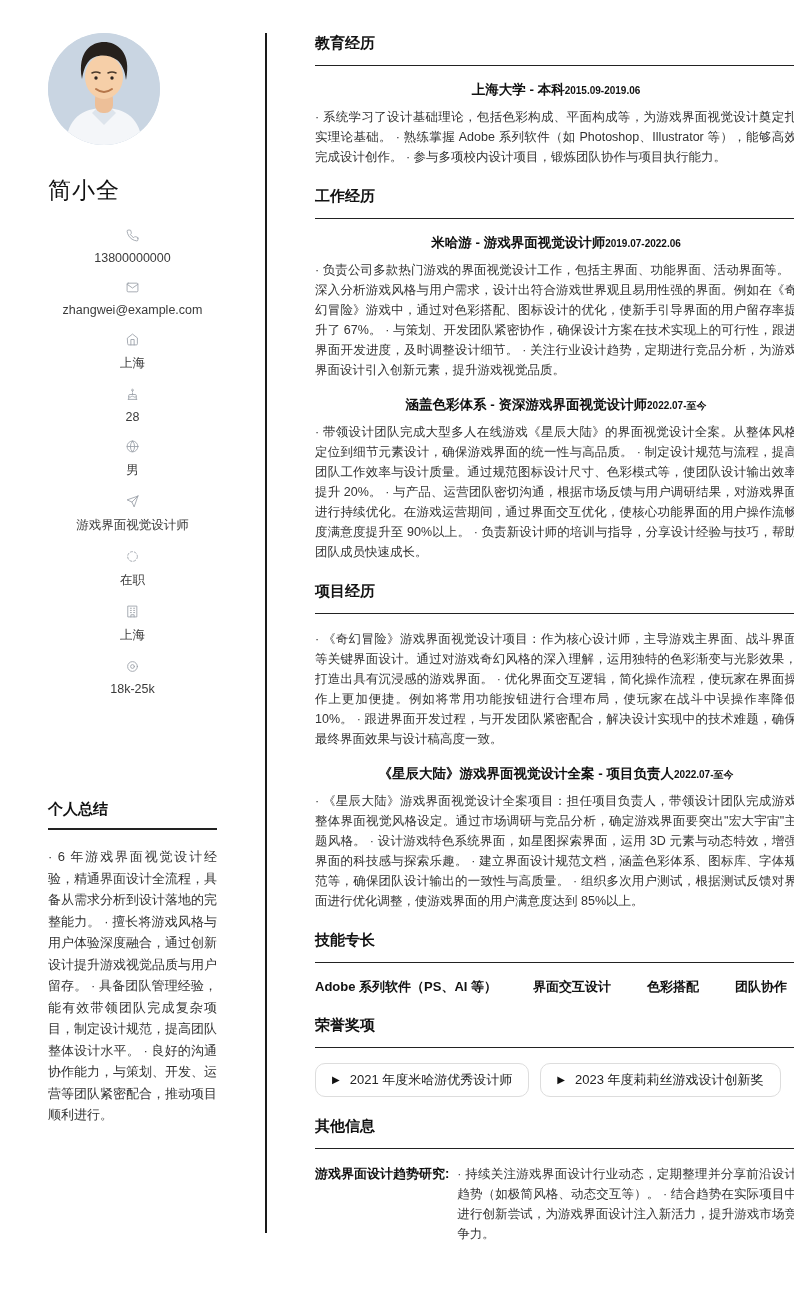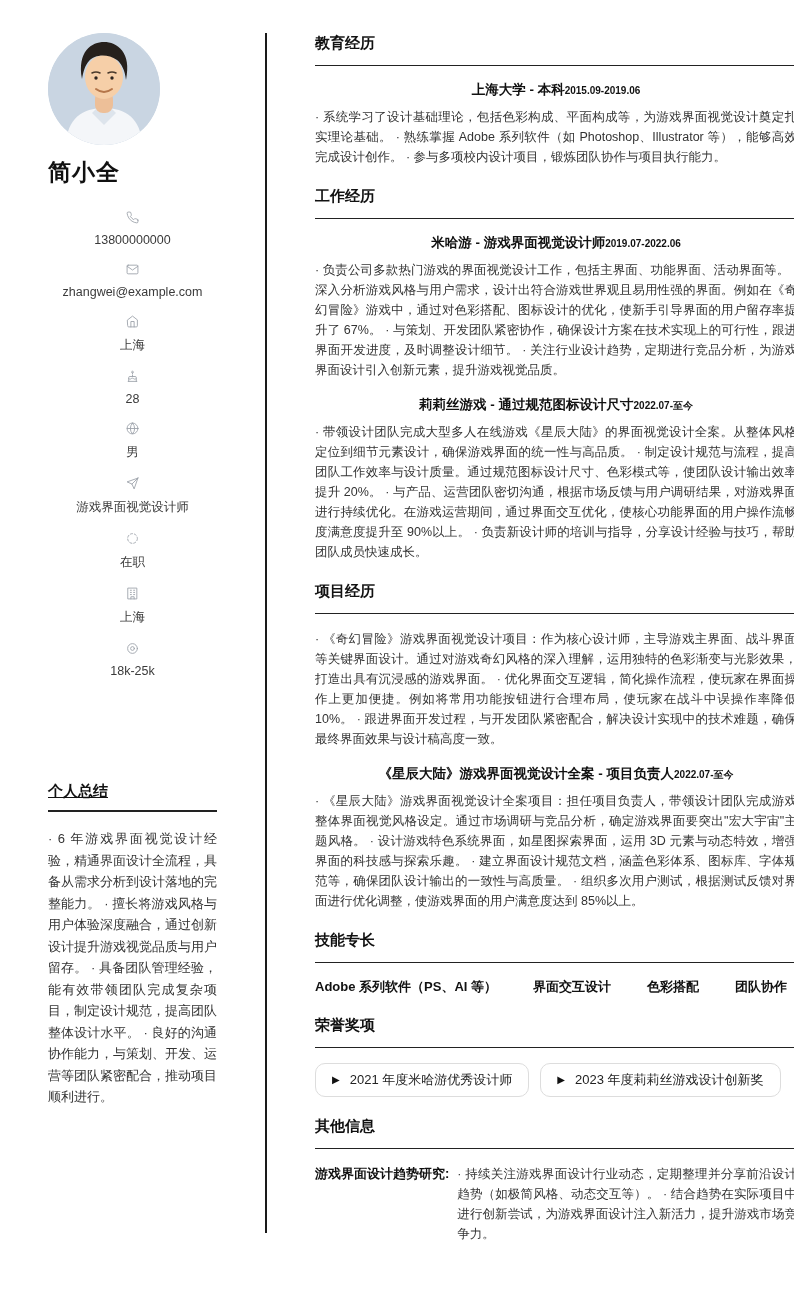--- a/index.html
+++ b/index.html
@@ -9,27 +9,27 @@
     font-family:"Liberation Sans","DejaVu Sans",sans-serif;
     color:#333;
     -webkit-font-smoothing:antialiased;
   }
   .page { display:flex; width:794px; height:1306px; background:#fff; }
 
   
   .sidebar { width:265px; padding:33px 48px 0 48px; flex:0 0 265px; }
   .avatar-wrap { width:112px; height:112px; border-radius:50%; overflow:hidden; background:#c9d5e2; }
   .avatar-wrap svg { display:block; }
-  .name { margin-top:12px; font-size:23px; font-weight:bold; color:#111; letter-spacing:1px; }
+  .name { margin-top:30px; font-size:23px; font-weight:normal; color:#111; letter-spacing:1px; }
   .contact-list { margin-top:22px; }
   .contact-item { display:flex; align-items:center; gap:9px; margin-bottom:15px; font-size:12.5px; color:#3a3a3a;flex-direction:column; }
   .contact-item .cicon { width:14px; height:14px; flex:0 0 14px; color:#9aa0a8; display:flex; align-items:center; }
   .contact-item svg { width:13px; height:13px; stroke:#9aa0a8; fill:none; stroke-width:1.6; stroke-linecap:round; stroke-linejoin:round; }
   .summary { margin-top:104px; }
-  .summary-title { font-size:15px; font-weight:bold; color:#111; padding-bottom:9px; border-bottom:2px solid #222;text-decoration:underline; }
+  .summary-title { font-size:15px; font-weight:bold; color:#111; padding-bottom:9px; border-bottom:2px solid #222; }
   .summary-body { margin-top:16px; font-size:13px; line-height:21.5px; color:#333; text-align:justify; }
 
   
   .v-divider { width:2px; background:#1a1a1a; margin-top:33px; height:1200px; flex:0 0 2px; }
 
   
   .main { flex:1; padding:34px 49px 0 48px; }
   .section { margin-bottom:20px; }
   .section-title { font-size:15px; font-weight:bold; color:#111; padding-bottom:12px; border-bottom:1.5px solid #222; margin-bottom:15px; }
   .entry { margin-bottom:16px; }
@@ -191,21 +191,21 @@
       <div class="section-title">工作经历</div>
       <div class="entry">
         <div class="entry-header">
           <span class="entry-title">米哈游 - 游戏界面视觉设计师</span>
           <span class="entry-date">2019.07-2022.06</span>
         </div>
         <p class="entry-body">· 负责公司多款热门游戏的界面视觉设计工作，包括主界面、功能界面、活动界面等。 · 深入分析游戏风格与用户需求，设计出符合游戏世界观且易用性强的界面。例如在《奇幻冒险》游戏中，通过对色彩搭配、图标设计的优化，使新手引导界面的用户留存率提升了 67%。 · 与策划、开发团队紧密协作，确保设计方案在技术实现上的可行性，跟进界面开发进度，及时调整设计细节。 · 关注行业设计趋势，定期进行竞品分析，为游戏界面设计引入创新元素，提升游戏视觉品质。</p>
       </div>
       <div class="entry">
         <div class="entry-header">
-          <span class="entry-title">莉莉丝游戏 - 通过规范图标设计尺寸</span>
+          <span class="entry-title">涵盖色彩体系 - 资深游戏界面视觉设计师</span>
           <span class="entry-date">2022.07-至今</span>
         </div>
         <p class="entry-body">· 带领设计团队完成大型多人在线游戏《星辰大陆》的界面视觉设计全案。从整体风格定位到细节元素设计，确保游戏界面的统一性与高品质。 · 制定设计规范与流程，提高团队工作效率与设计质量。通过规范图标设计尺寸、色彩模式等，使团队设计输出效率提升 20%。 · 与产品、运营团队密切沟通，根据市场反馈与用户调研结果，对游戏界面进行持续优化。在游戏运营期间，通过界面交互优化，使核心功能界面的用户操作流畅度满意度提升至 90%以上。 · 负责新设计师的培训与指导，分享设计经验与技巧，帮助团队成员快速成长。</p>
       </div>
     </section>
 
     <section class="section">
       <div class="section-title">项目经历</div>
       <div class="entry">
         <p class="entry-body">· 《奇幻冒险》游戏界面视觉设计项目：作为核心设计师，主导游戏主界面、战斗界面等关键界面设计。通过对游戏奇幻风格的深入理解，运用独特的色彩渐变与光影效果，打造出具有沉浸感的游戏界面。 · 优化界面交互逻辑，简化操作流程，使玩家在界面操作上更加便捷。例如将常用功能按钮进行合理布局，使玩家在战斗中误操作率降低 10%。 · 跟进界面开发过程，与开发团队紧密配合，解决设计实现中的技术难题，确保最终界面效果与设计稿高度一致。</p>

